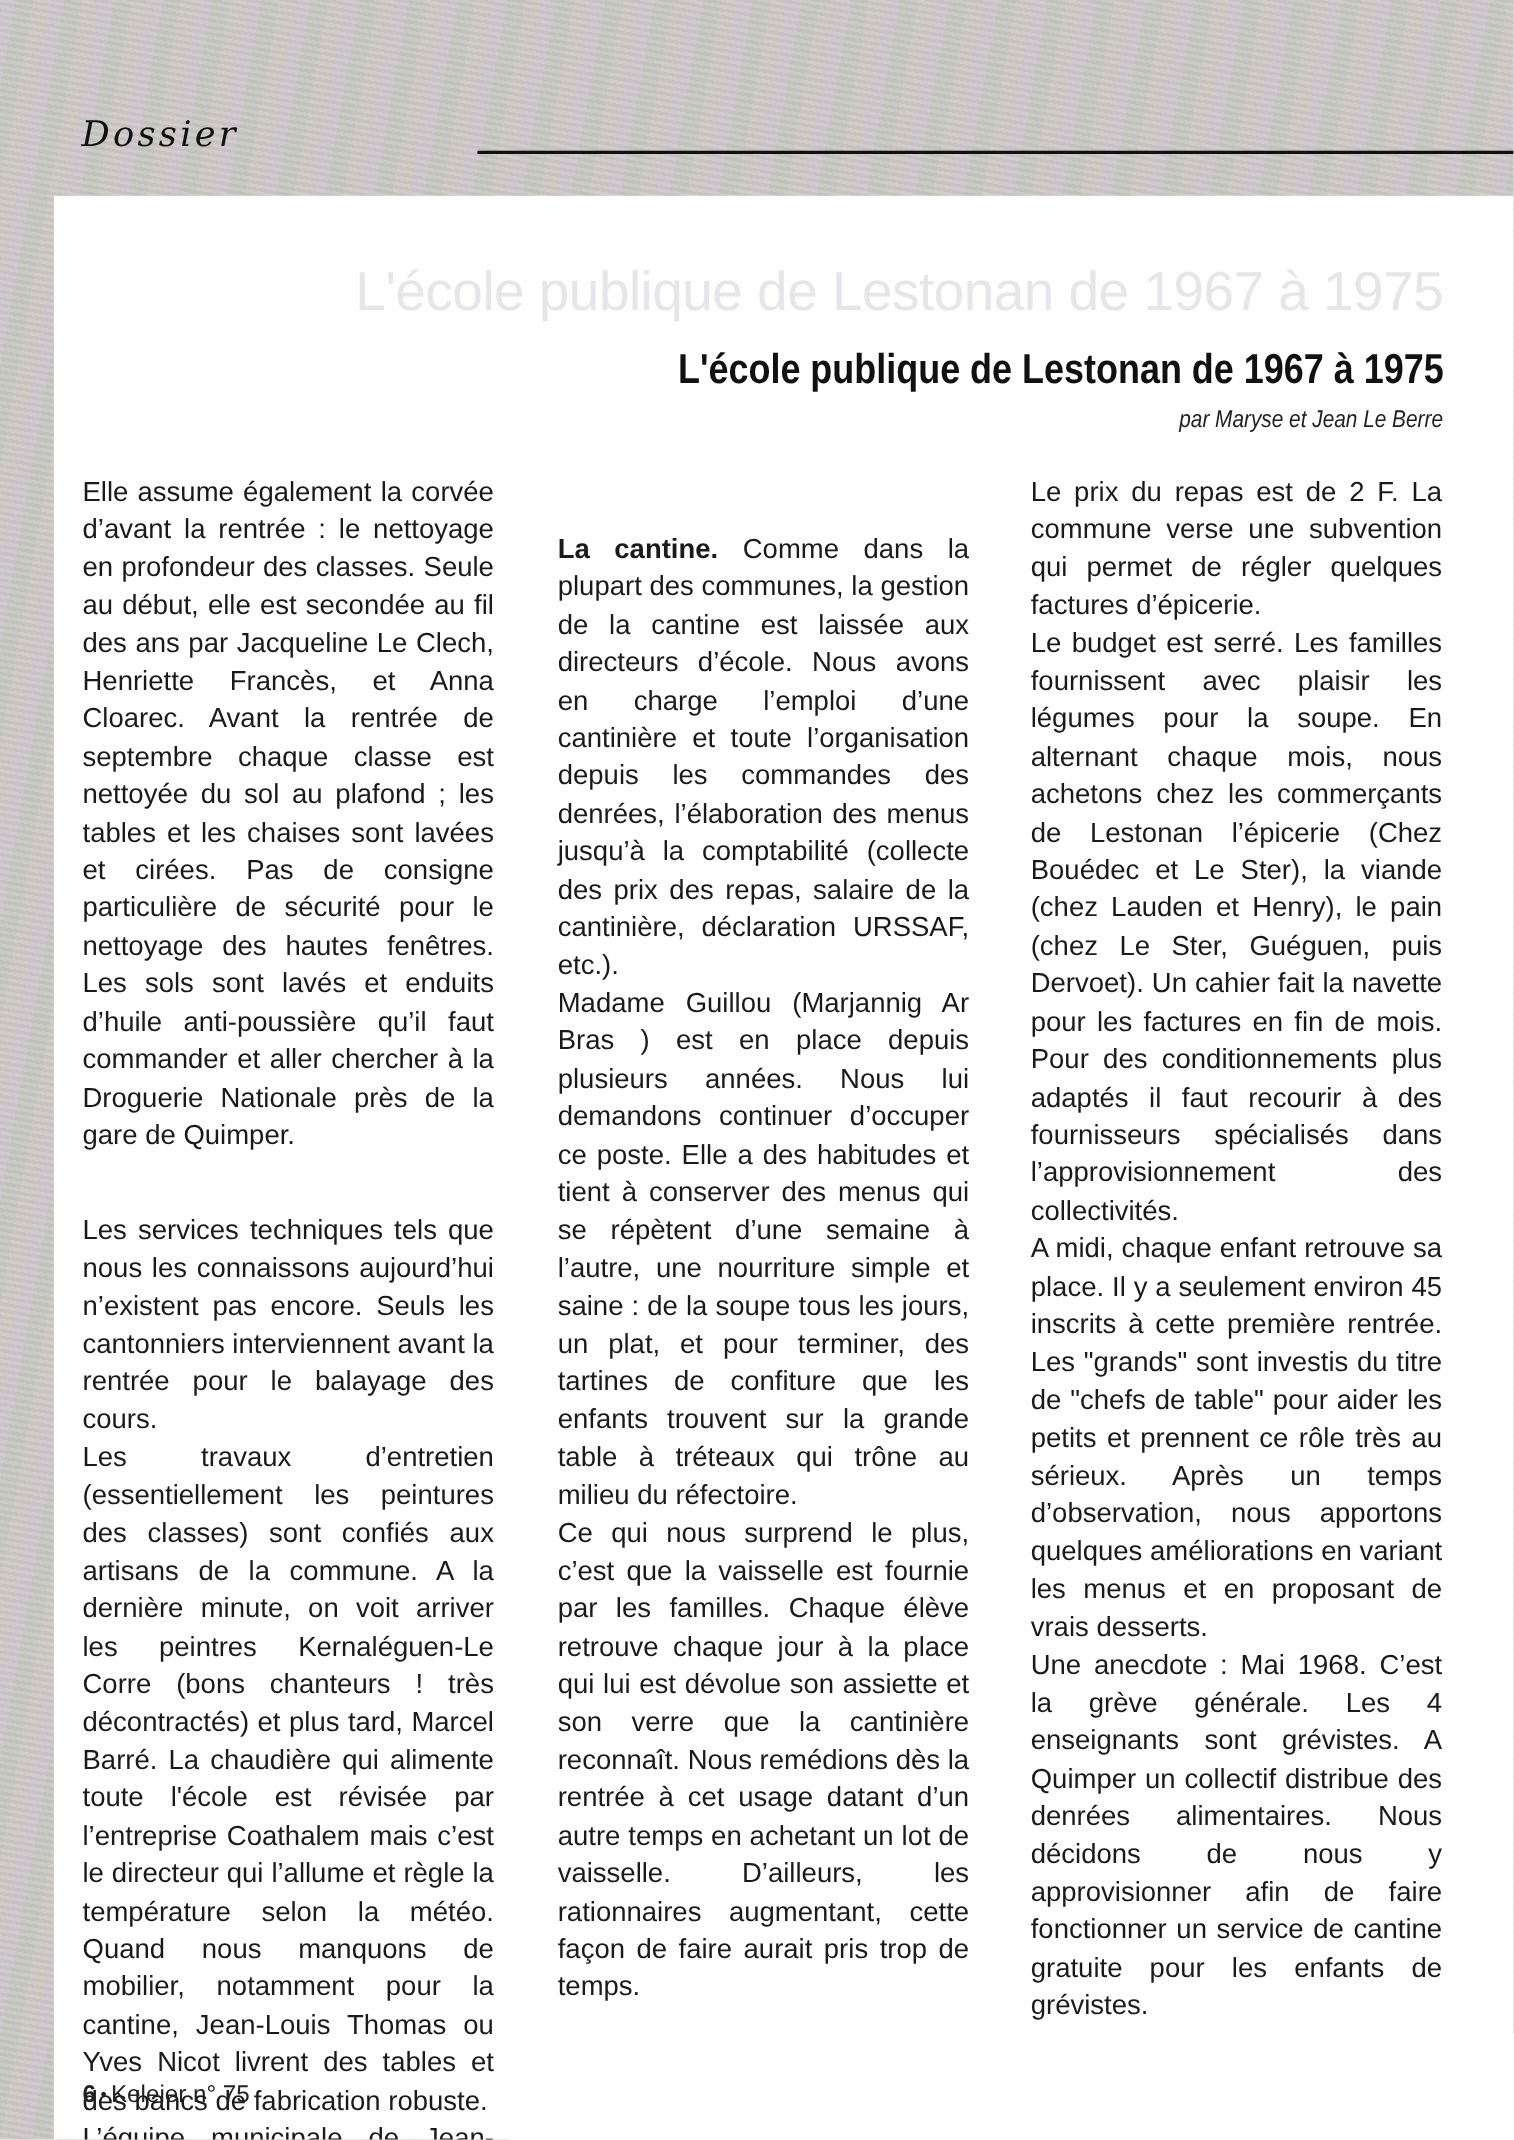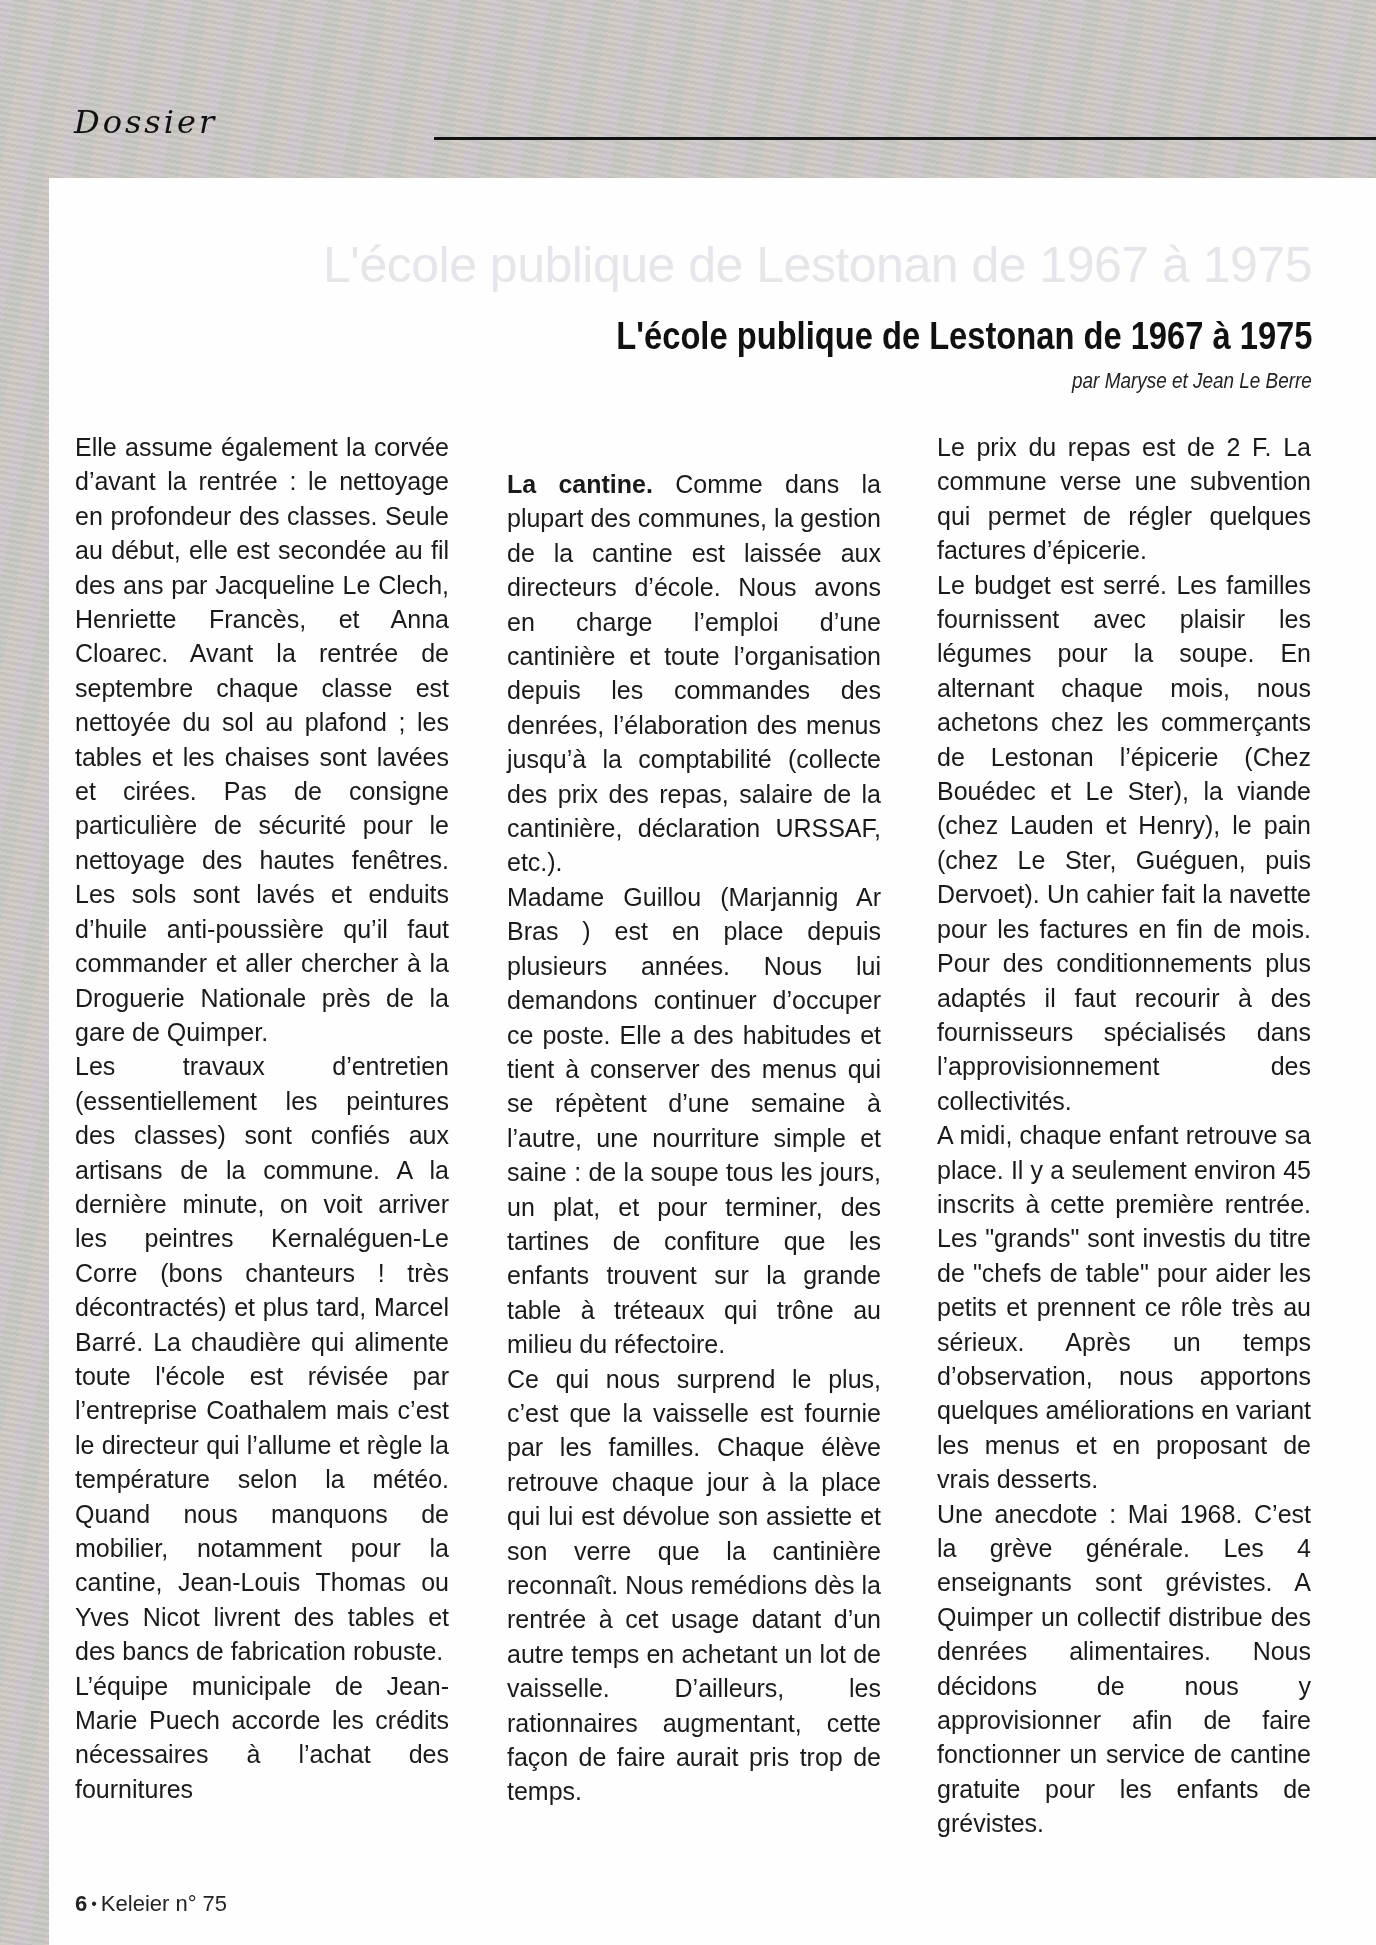--- a/index.html
+++ b/index.html
@@ -42,21 +42,21 @@
     position: absolute; right: 64px; top: 368px;
     font-size: 22px; font-style: italic; color: #222; white-space: nowrap;
     transform: scaleX(0.86); transform-origin: right top;
   }
   .col {
     position: absolute; top: 430px; width: 374px;
     font-size: 25px; line-height: 34.4px; text-align: justify;
     color: #1a1a1a;
   }
   .col p { margin: 0; }
-  .col p.gap { margin-top: 37px; }
+  .col p.gap { margin-top: 52px; }
   .col-1 { left: 75px; }
   .col-2 { left: 507px; }
   .col-3 { left: 937px; }
   .lead-bold { font-weight: bold; }
   .footer {
     position: absolute; left: 75px; top: 1891px;
     font-size: 22px; color: #222; white-space: nowrap;
   }
   .footer .num { font-weight: bold; }
   .footer .bullet { font-size: 16px; margin: 0 4px; vertical-align: 2px; }
@@ -70,20 +70,21 @@
 </div>
 
 <div class="page-card"></div>
 
 <div class="ghost-title">L'école publique de Lestonan de 1967 à 1975</div>
 <h1 class="main-title" style="margin:0;">L'école publique de Lestonan de 1967 à 1975</h1>
 <div class="byline">par Maryse et Jean Le Berre</div>
 
 <div class="col col-1">
   <p>Elle assume également la corvée d’avant la rentrée : le nettoyage en profondeur des classes. Seule au début, elle est secondée au fil des ans par Jacqueline Le Clech, Henriette Francès, et Anna Cloarec. Avant la rentrée de septembre chaque classe est nettoyée du sol au plafond ; les tables et les chaises sont lavées et cirées. Pas de consigne particulière de sécurité pour le nettoyage des hautes fenêtres. Les sols sont lavés et enduits d’huile anti-poussière qu’il faut commander et aller chercher à la Droguerie Nationale près de la gare de Quimper.</p>
+  <p class="gap">Les services techniques tels que nous les connaissons aujourd’hui n’existent pas encore. Seuls les cantonniers interviennent avant la rentrée pour le balayage des cours.</p>
   <p>Les travaux d’entretien (essentiellement les peintures des classes) sont confiés aux artisans de la commune. A la dernière minute, on voit arriver les peintres Kernaléguen-Le Corre (bons chanteurs ! très décontractés) et plus tard, Marcel Barré. La chaudière qui alimente toute l'école est révisée par l’entreprise Coathalem mais c’est le directeur qui l’allume et règle la température selon la météo. Quand nous manquons de mobilier, notamment pour la cantine, Jean-Louis Thomas ou Yves Nicot livrent des tables et des bancs de fabrication robuste.</p>
   <p>L’équipe municipale de Jean-Marie Puech accorde les crédits nécessaires à l’achat des fournitures</p>
 </div>
 
 <div class="col col-2">
   <p class="gap"><span class="lead-bold">La cantine.</span><span> Comme dans la plupart des communes, la gestion de la cantine est laissée aux directeurs d’école. Nous avons en charge l’emploi d’une cantinière et toute l’organisation depuis les commandes des denrées, l’élaboration des menus jusqu’à la comptabilité (collecte des prix des repas, salaire de la cantinière, déclaration URSSAF, etc.).</span></p>
   <p>Madame Guillou (Marjannig Ar Bras ) est en place depuis plusieurs années. Nous lui demandons continuer d’occuper ce poste. Elle a des habitudes et tient à conserver des menus qui se répètent d’une semaine à l’autre, une nourriture simple et saine : de la soupe tous les jours, un plat, et pour terminer, des tartines de confiture que les enfants trouvent sur la grande table à tréteaux qui trône au milieu du réfectoire.</p>
   <p>Ce qui nous surprend le plus, c’est que la vaisselle est fournie par les familles. Chaque élève retrouve chaque jour à la place qui lui est dévolue son assiette et son verre que la cantinière reconnaît. Nous remédions dès la rentrée à cet usage datant d’un autre temps en achetant un lot de vaisselle. D’ailleurs, les rationnaires augmentant, cette façon de faire aurait pris trop de temps.</p>
 </div>
 

